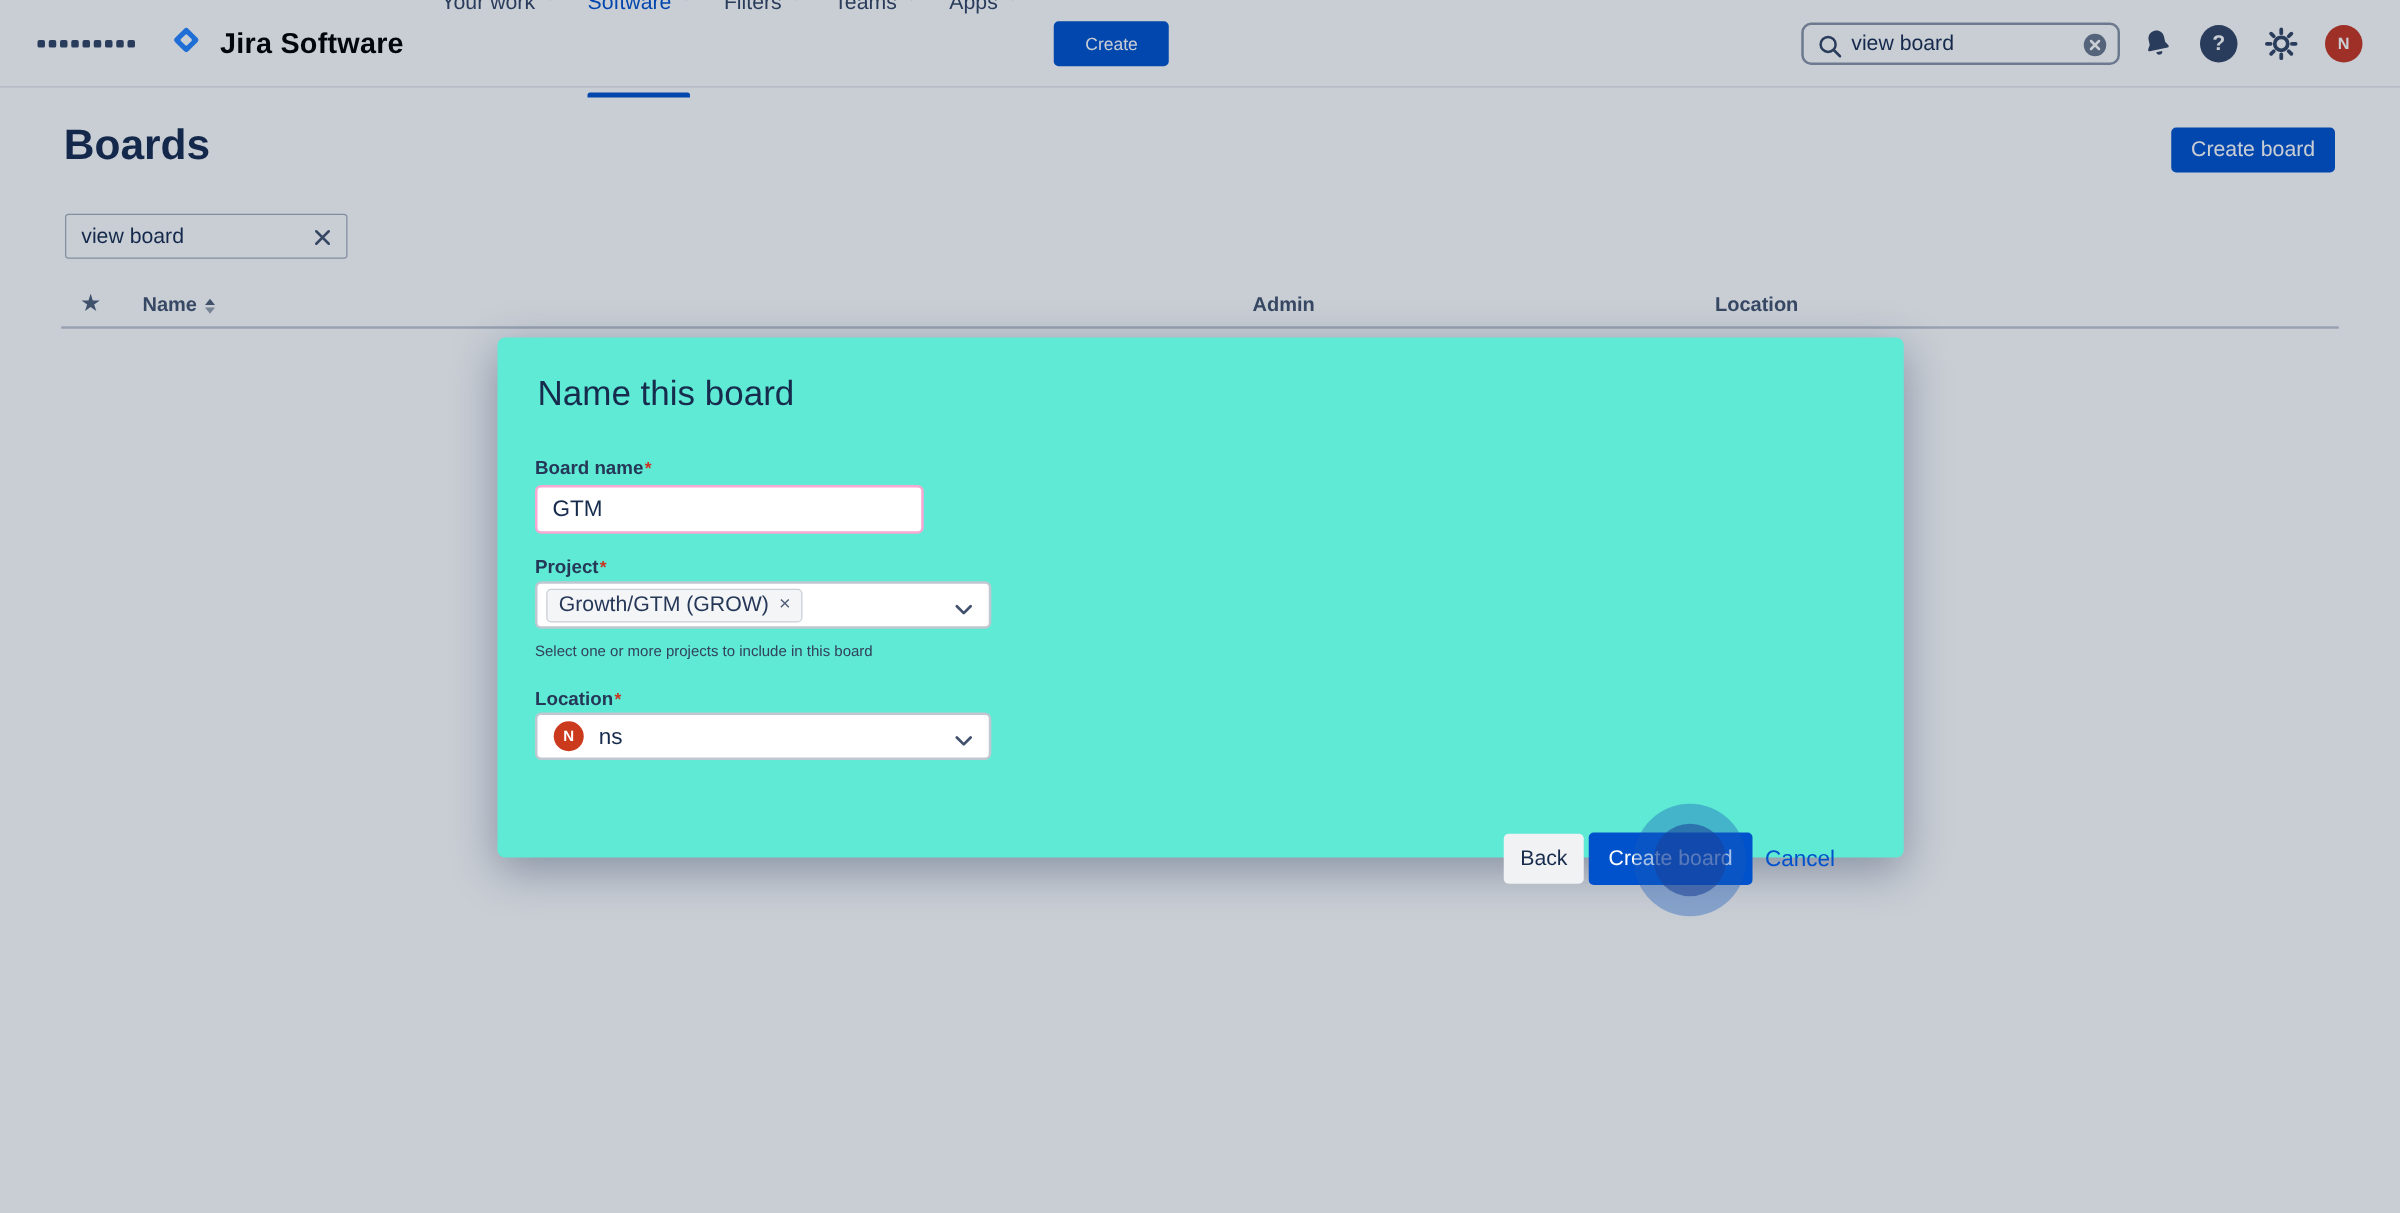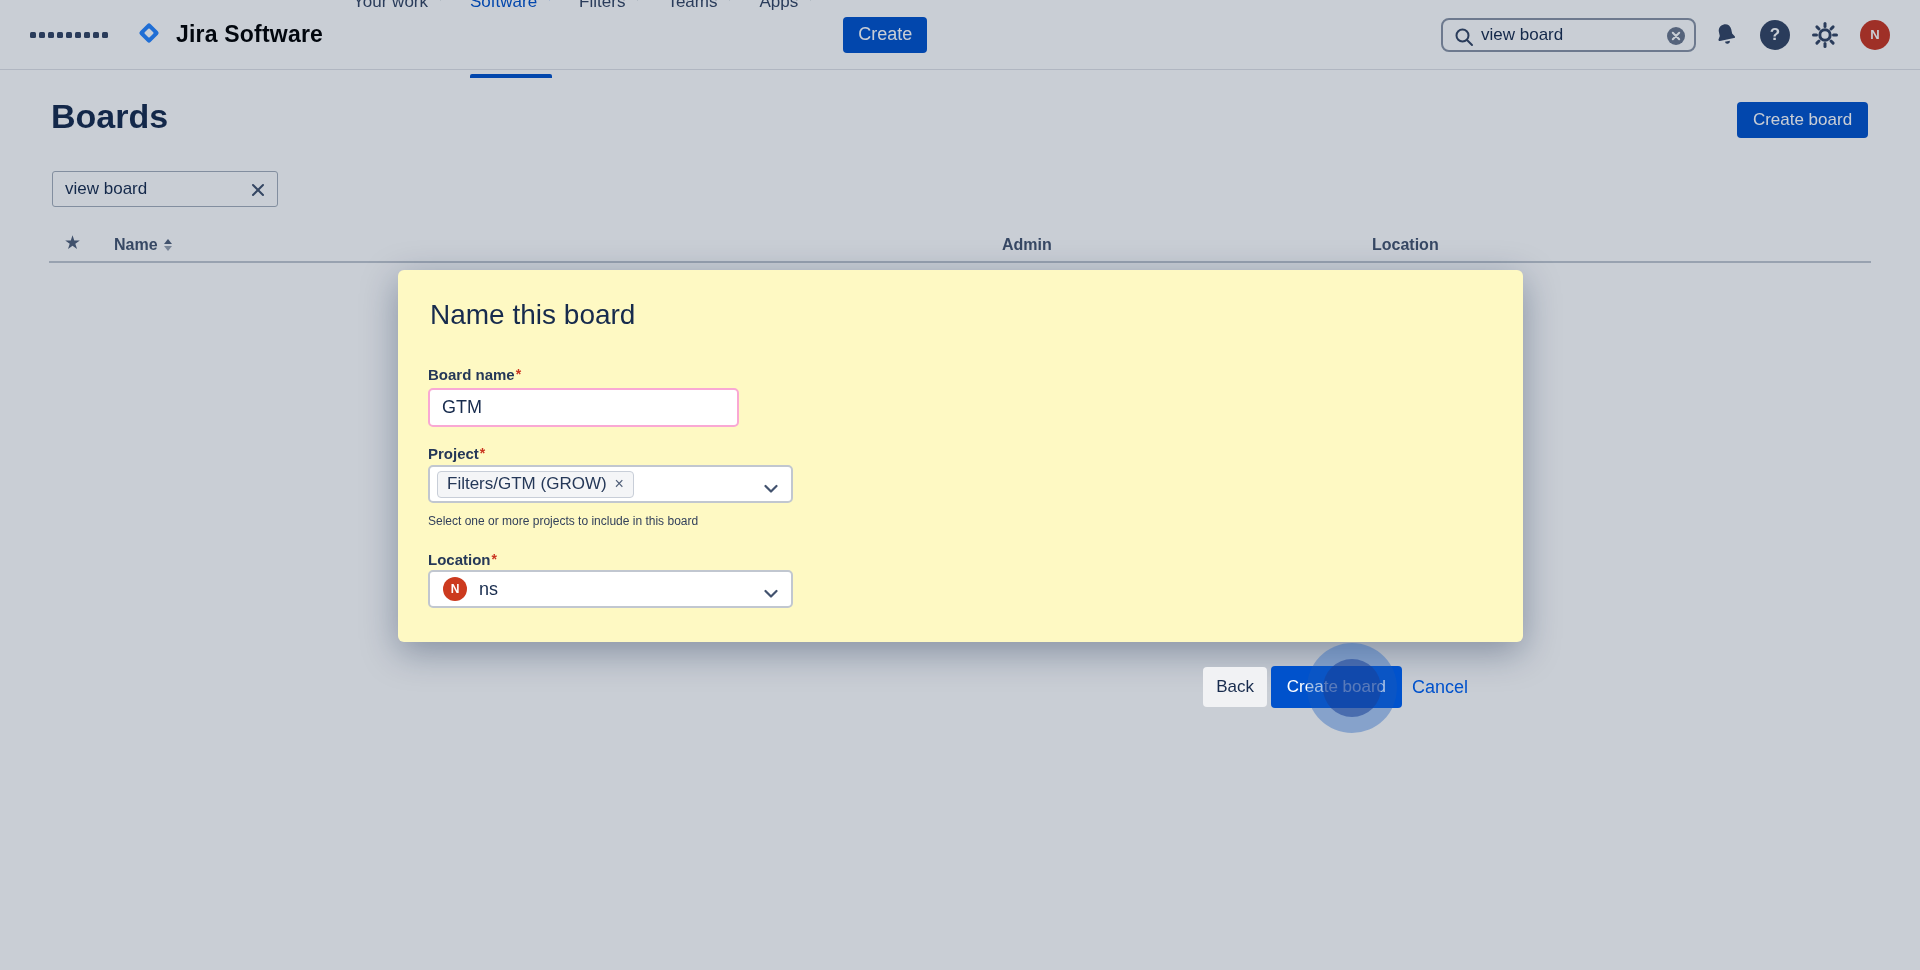--- a/index.html
+++ b/index.html
@@ -18,22 +18,22 @@
   .nav-items { display:flex; align-items:center; height:70px; margin-left:30px; gap:27px; }
   .nav-item { position:relative; height:86px; display:flex; align-items:flex-start; font-size:17px;
               font-weight:500; color:#344563; cursor:pointer; white-space:nowrap; }
   .nav-item .chev { margin-left:7px; }
   .chev { width:8px; height:8px; border-right:2px solid currentColor; border-bottom:2px solid currentColor;
           transform:rotate(45deg) translateY(-2px); display:inline-block; color:#505F79; }
   .nav-item.active { color:#0052CC; }
   .nav-item.active .chev { color:#0052CC; }
   .nav-item.active::after { content:""; position:absolute; left:0; right:0; bottom:0; height:4px;
           background:#0052CC; border-radius:2px 2px 0 0; }
-  .nav-create { margin-left:30px; height:36px; padding:0 15px; background:#0052CC; color:#fff;
-          font-size:18px; font-weight:500; border:none; border-radius:4px; cursor:pointer; }
+  .nav-create { margin-left:30px; height:36px; padding:0 25px; background:#0052CC; color:#fff;
+          font-size:14px; font-weight:500; border:none; border-radius:4px; cursor:pointer; }
   .nav-right { margin-left:auto; display:flex; align-items:center; }
   .nav-search { position:relative; width:255px; height:34px; border:2px solid #8993A4; border-radius:8px;
           background:#fff; display:flex; align-items:center; padding:0 30px 0 38px; }
   .nav-search input { border:none; outline:none; width:100%; font-size:17px; color:#172B4D;
           font-family:"Liberation Sans",sans-serif; background:transparent; }
   .nav-search .mag { position:absolute; left:10px; top:6px; }
   .clear-circ { position:absolute; right:8px; top:6px; width:20px; height:20px; cursor:pointer; }
   .icon-btn { cursor:pointer; display:flex; align-items:center; justify-content:center; }
   .bell { margin-left:16px; }
   .help-circ { margin-left:20px; width:30px; height:30px; border-radius:50%; background:#344563;
@@ -56,21 +56,21 @@
   .thead.sortable { cursor:pointer; display:flex; align-items:center; }
   .sorter { display:inline-flex; flex-direction:column; margin-left:6px; gap:2px; }
   .sorter .up { width:0; height:0; border-left:4px solid transparent; border-right:4px solid transparent;
           border-bottom:5px solid #505F79; }
   .sorter .down { width:0; height:0; border-left:4px solid transparent; border-right:4px solid transparent;
           border-top:5px solid #97A0AF; }
   .thead-divider { position:absolute; left:49px; top:261px; width:1822px; height:2px; background:#C1C7D0; }
 
   
   .blanket { position:absolute; inset:0; background:rgba(9,30,66,0.22); z-index:40; }
-  .modal { position:absolute; left:398px; top:270px; width:1125px; height:372px; background:#fef9c3;
+  .modal { position:absolute; left:398px; top:270px; width:1125px; height:416px; background:#5eead4;
           border-radius:6px; box-shadow:0 10px 36px rgba(9,30,66,0.35); z-index:50; }
   .modal-title { position:absolute; left:32px; top:29px; font-size:28px; font-weight:500; color:#172B4D; }
   .field-label { position:absolute; left:30px; font-size:15px; font-weight:600; color:#253858; }
   .req { color:#CA3521; font-size:14px; vertical-align:top; margin-left:1px; }
   .text-input { position:absolute; left:30px; width:311px; height:39px; border:2px solid #f9a8d4;
           border-radius:5px; font-size:18px; color:#172B4D; padding:0 12px;
           font-family:"Liberation Sans",sans-serif; outline:none; background:#fff; }
   .select { position:absolute; left:30px; width:365px; height:38px; border:2px solid #C1C7D0;
           border-radius:5px; background:#fff; display:flex; align-items:center; padding:0 36px 0 7px; cursor:pointer; }
   .select .sel-chev { position:absolute; right:13px; top:13px; }
@@ -222,21 +222,21 @@
     <div class="field-label" style="top:96px">
       <span>Board name</span><span class="req">*</span>
     </div>
     <input class="text-input" style="top: 118px;" type="text" value="GTM">
 
     <div class="field-label" style="top:175px">
       <span>Project</span><span class="req">*</span>
     </div>
     <div class="select" style="top:195px">
       <span class="chip">
-        <span>Filters/GTM (GROW)</span>
+        <span>Growth/GTM (GROW)</span>
         <span class="chip-x">×</span>
       </span>
       <span class="sel-chev">
         <svg width="14" height="10" viewBox="0 0 14 10" fill="none">
           <path d="M1.5 2l5.5 5.5L12.5 2" stroke="#42526E" stroke-width="2.2" stroke-linecap="round" stroke-linejoin="round"></path>
         </svg>
       </span>
     </div>
     <div class="helper" style="top:244px">Select one or more projects to include in this board</div>
 

